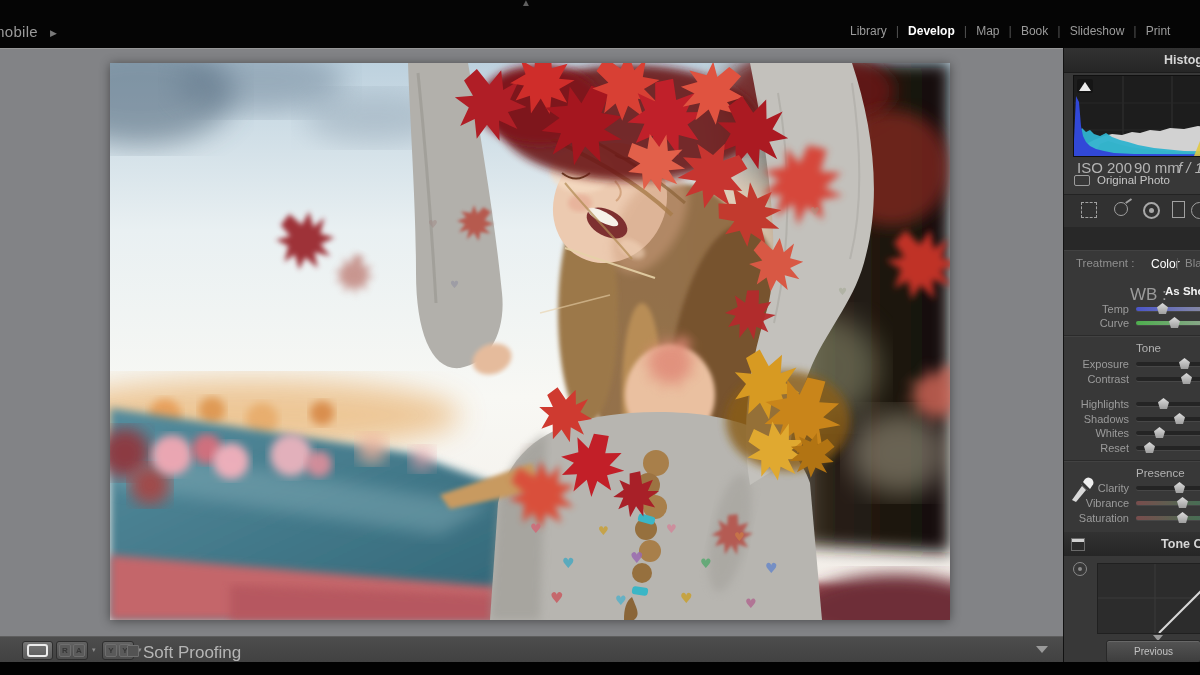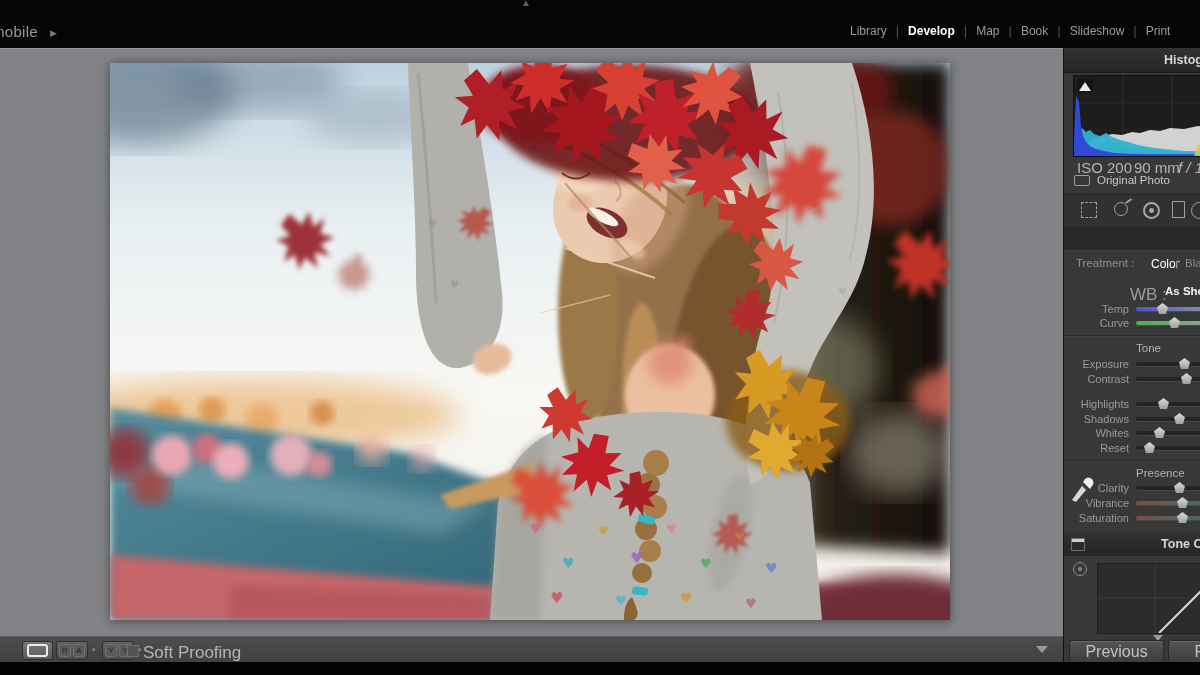--- a/index.html
+++ b/index.html
@@ -90,22 +90,22 @@
 
   #tonecurve-header{top:484px;}
   #panel-switch{position:absolute;left:7px;top:6px;width:12px;height:11px;border:1px solid #6a6a6a;background:#2a2a2a;}
   #panel-switch::before{content:"";position:absolute;left:0;top:0;width:12px;height:3px;background:#cfcfcf;}
   #tonecurve-body{left:0;top:508px;width:262px;height:84px;background:#383838;}
   #tat-icon{left:9px;top:6px;width:12px;height:12px;border:1.5px solid #8a8a8a;border-radius:50%;display:flex;align-items:center;justify-content:center;}
   #tat-icon .dot{width:4px;height:4px;border-radius:50%;background:#8a8a8a;}
   #curve-box{left:33px;top:7px;width:229px;height:69px;background:#2c2c2c;border:1px solid #202020;overflow:hidden;}
   #curve-marker{left:89px;top:79px;width:0;height:0;border-left:5px solid transparent;border-right:5px solid transparent;border-top:6px solid #9a9a9a;}
   .rail-btn{position:absolute;top:592px;height:21px;width:93px;background:linear-gradient(#545454,#3d3d3d);
-            border:1px solid #282828;border-radius:3px;color:#c2c2c2;font-size:16px;
-            display:flex;align-items:center;justify-content:center;box-shadow:inset 0 1px 0 rgba(255,255,255,.12);}
+            border:1px solid #282828;border-radius:3px;color:#c2c2c2;font-size:10px;
+            display:flex;align-items:center;justify-content:center;box-shadow:inset 0 1px 0 rgba(255,255,255,.12);margin-left:37px;}
   #previous-btn{left:5px;}
   #reset-btn{left:104px;}
 </style>
 </head>
 <body>
 
 <div id="top-bar" class="abs">
   <div id="collapse-arrow" class="abs">▲</div>
   <div id="identity" class="abs"><span>mobile</span><span class="arrow">▶</span></div>
   <div id="module-nav" class="abs">

